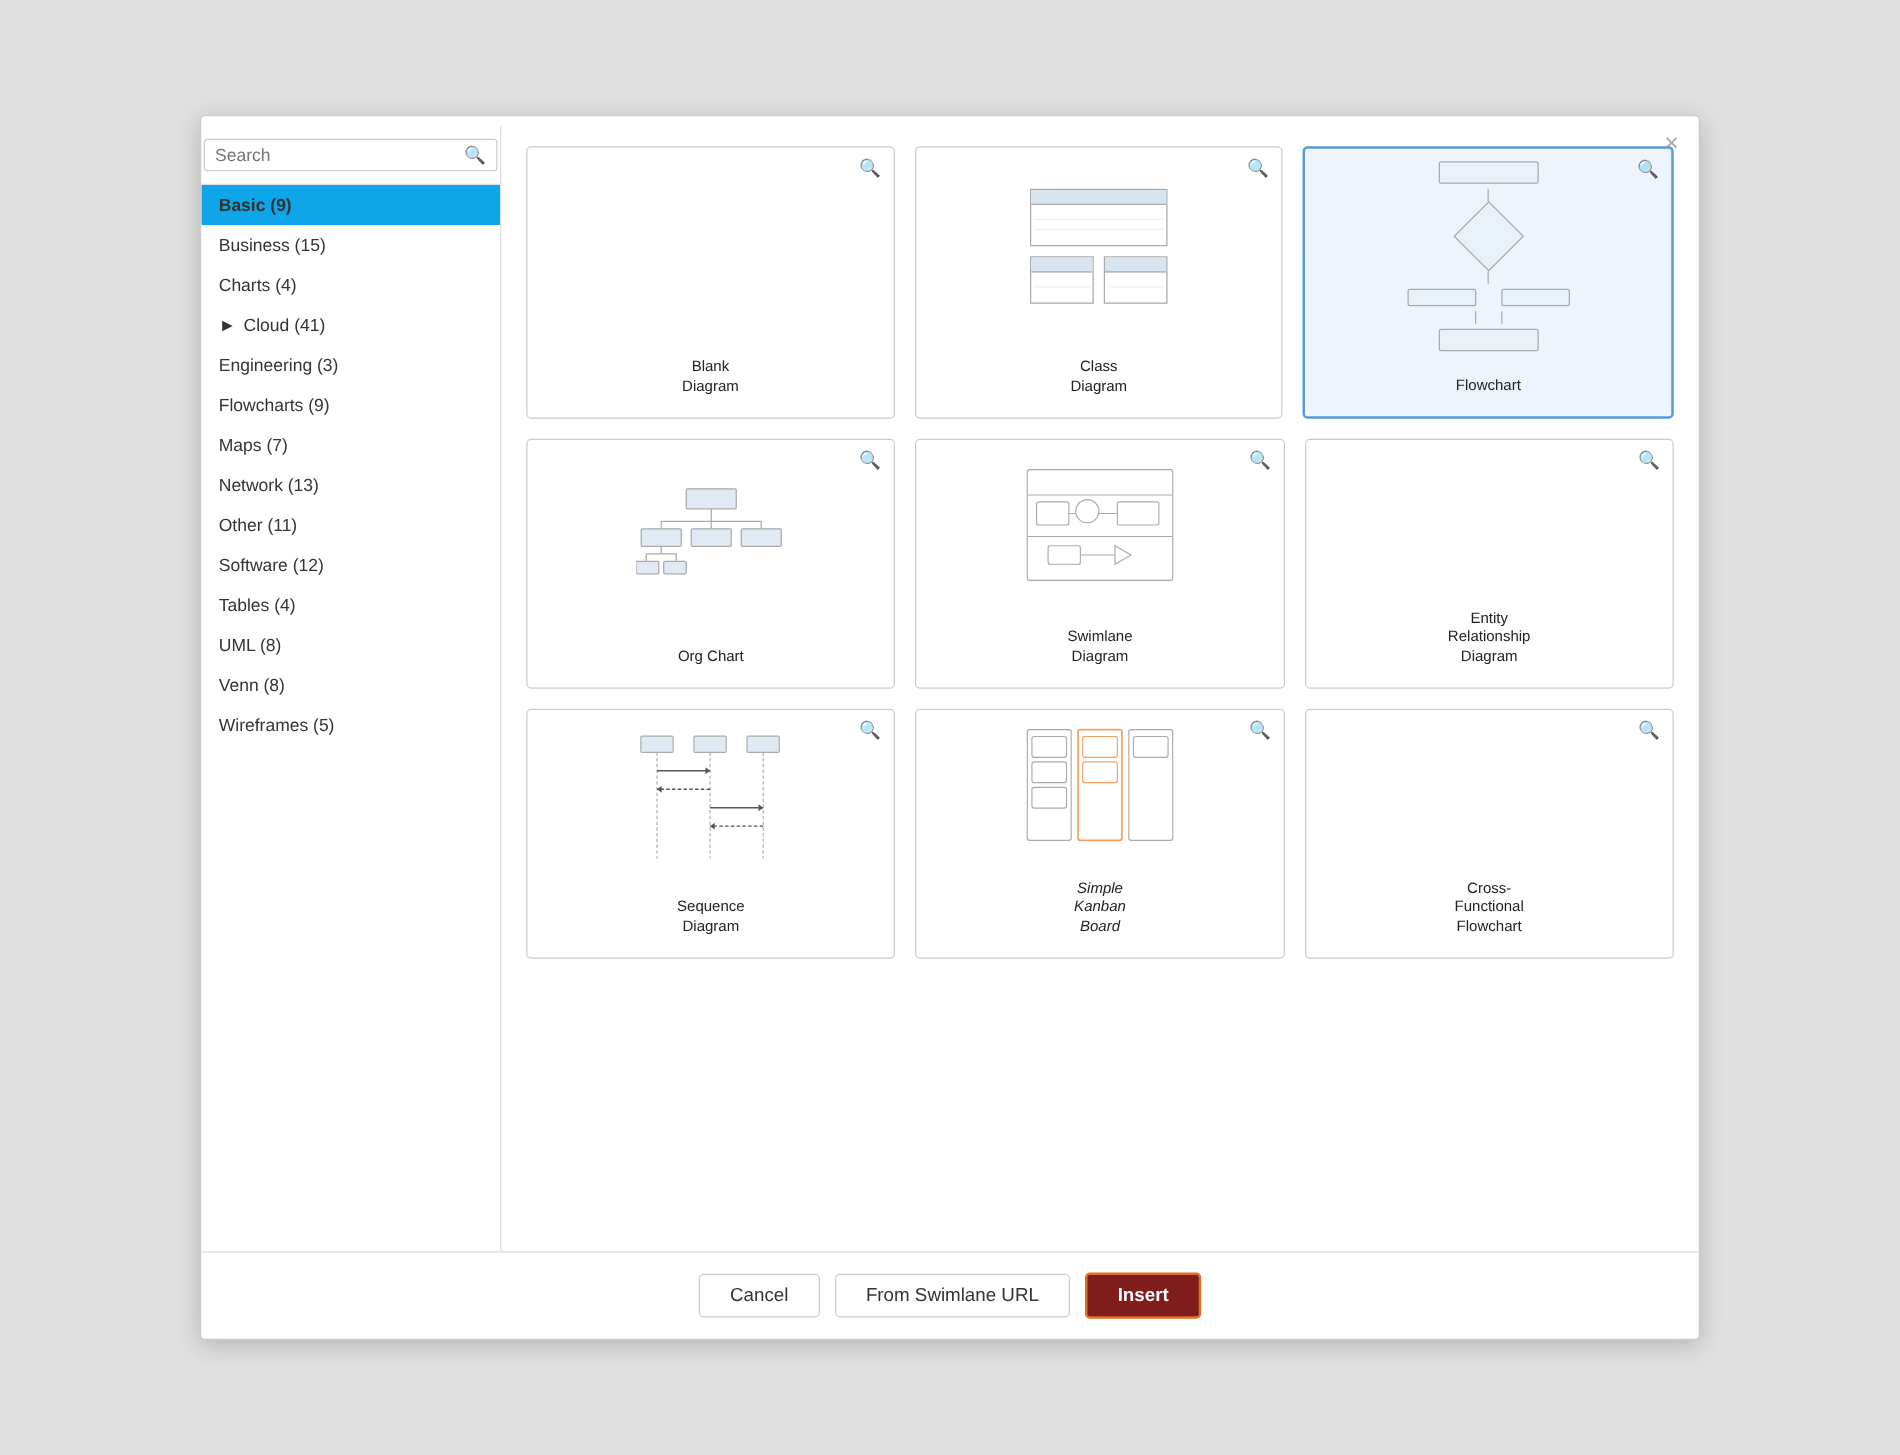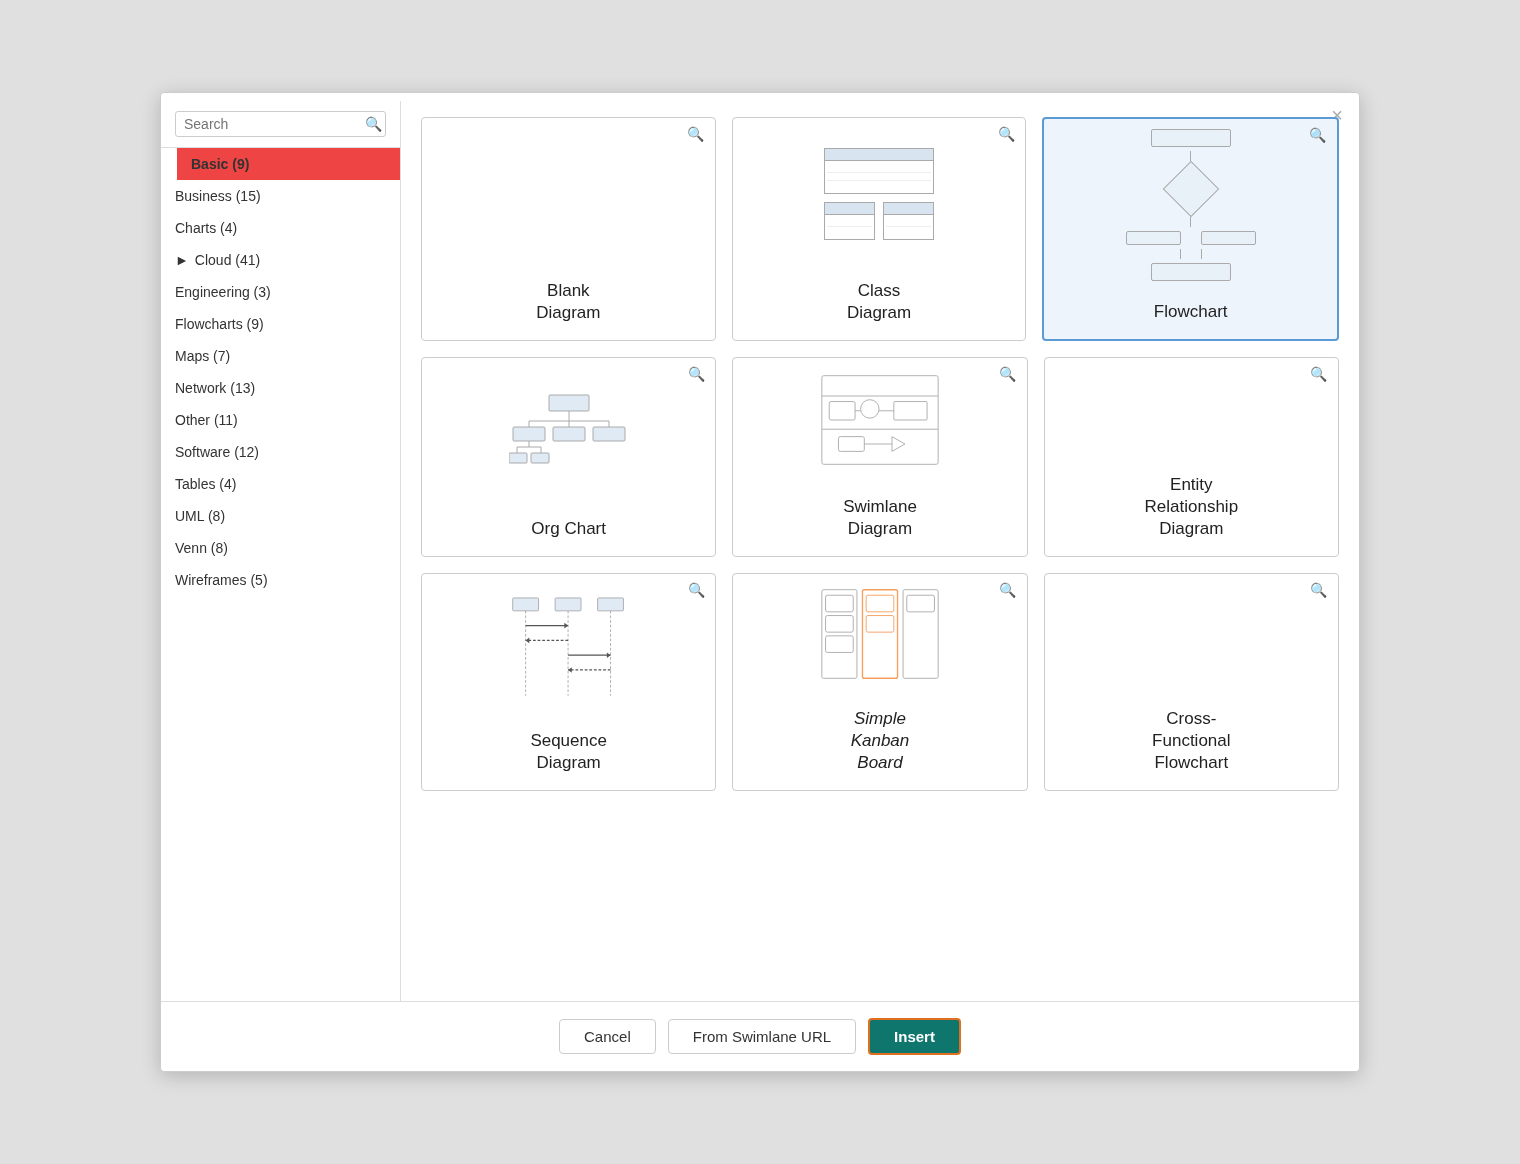--- a/index.html
+++ b/index.html
@@ -49,21 +49,21 @@
     .sidebar {
       width: 240px;
       border-right: 1px solid #ddd;
       display: flex;
       flex-direction: column;
       overflow-y: auto;
       flex-shrink: 0;
     }
 
     .search-box {
-      padding: 10px 14px;
+      padding: 10px 2px;
       border-bottom: 1px solid #ddd;
     }
 
     .search-input-wrap {
       display: flex;
       align-items: center;
       border: 1px solid #ccc;
       border-radius: 3px;
       padding: 4px 8px;
       background: #fff;
@@ -92,23 +92,22 @@
     }
 
     .category-item {
       padding: 8px 14px;
       font-size: 14px;
       cursor: pointer;
       color: #333;
     }
 
     .category-item.active {
-      background: #ef4444;
+      background: #0ea5e9;
       font-weight: bold;
-      margin-left: 16px;
     }
 
     .category-item.has-arrow {
       display: flex;
       align-items: center;
       gap: 4px;
     }
 
     
     .main-content {
@@ -148,21 +147,21 @@
     .template-card.selected {
       border: 2px solid #5b9bd5;
       background: #eef4fc;
     }
 
     .template-card.empty-card {
       background: #fff;
     }
 
     .template-name {
-      font-size: 17px;
+      font-size: 12px;
       font-weight: normal;
       text-align: center;
       padding: 10px 10px 16px 10px;
       line-height: 1.3;
       color: #222;
     }
 
     .zoom-icon {
       position: absolute;
       top: 8px;
@@ -292,21 +291,21 @@
       padding: 8px 24px;
       font-size: 15px;
       border-radius: 4px;
       cursor: pointer;
       border: 1px solid #ccc;
       background: #fff;
       color: #333;
     }
 
     .btn-insert {
-      background: #0f766e;
+      background: #7f1d1d;
       color: #fff;
       border: 2px solid #e07020;
       font-weight: bold;
     }
   </style>
 </head>
 <body>
 
 <div class="dialog">
 

